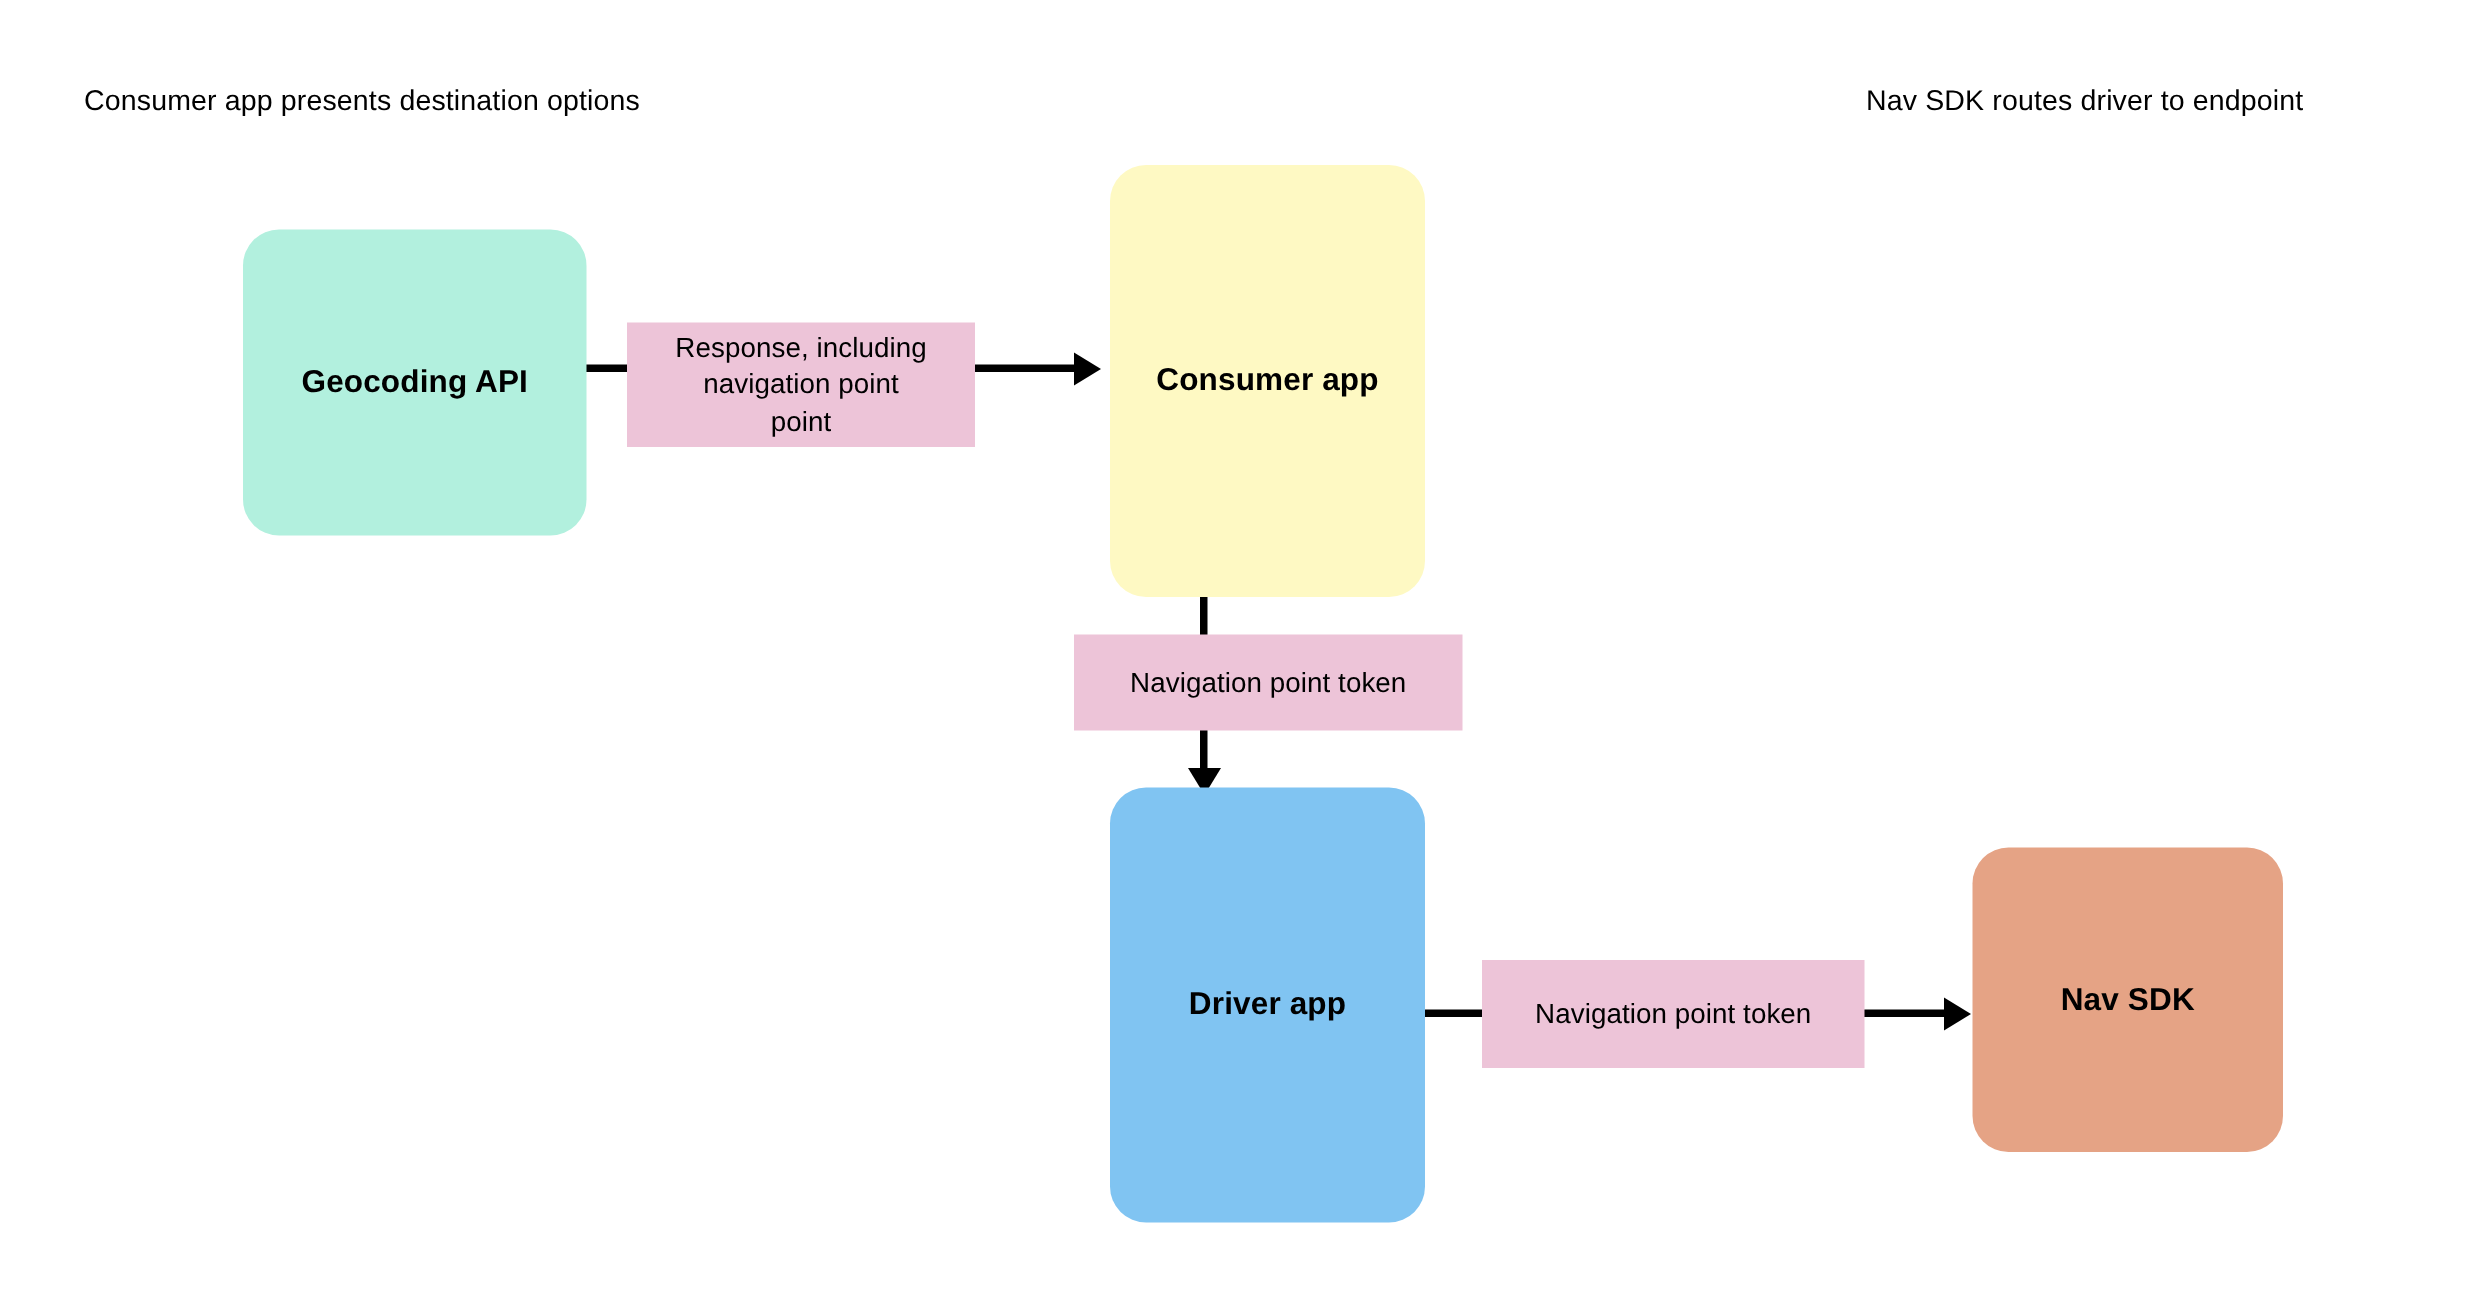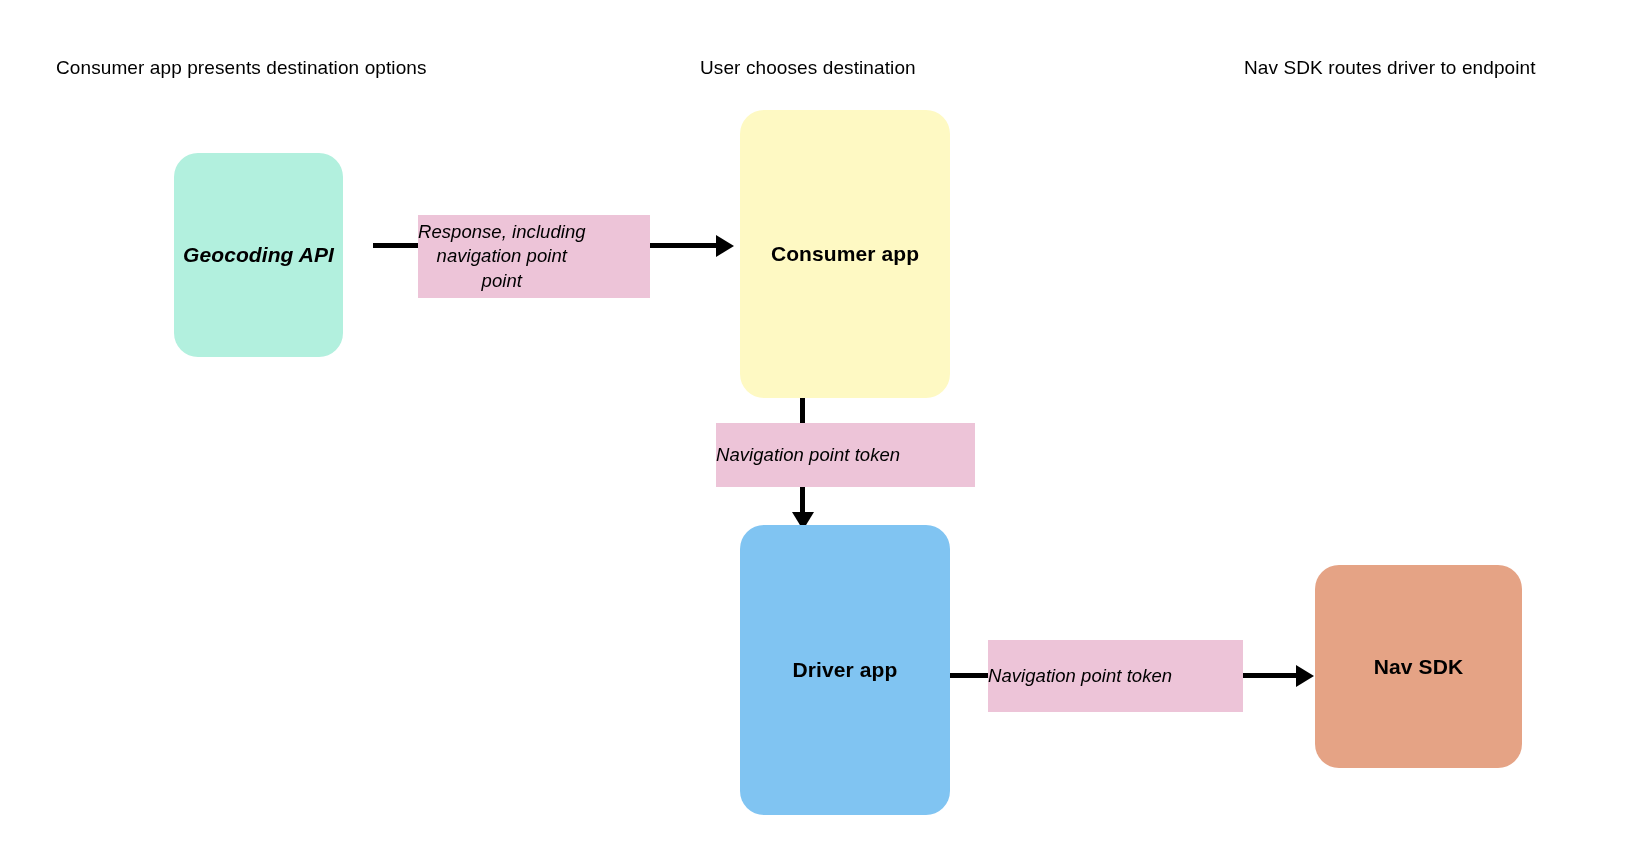--- a/index.html
+++ b/index.html
@@ -44,34 +44,33 @@
     z-index: 3;
   }
   .node-label {
     font-size: 21px;
     font-weight: bold;
     color: #000000;
     text-align: center;
     letter-spacing: 0.1px;
     white-space: nowrap;
   }
-  #node-geocoding  { left: 174px;  top: 153px; width: 169px; height: 204px; font-style: italic; }
+  #node-geocoding  { left: 162px;  top: 153px; width: 229px; height: 204px; }
   #node-consumer   { left: 740px;  top: 110px; width: 210px; height: 288px; }
   #node-driver     { left: 740px;  top: 525px; width: 210px; height: 290px; }
   #node-navsdk     { left: 1315px; top: 565px; width: 207px; height: 203px; }
 
   
   .edge-label {
     position: absolute;
     display: flex;
     align-items: center;
-    justify-content: flex-start;
+    justify-content: center;
     box-sizing: border-box;
     z-index: 4;
-    font-style: italic;
   }
   .edge-label-text {
     font-size: 18.5px;
     font-weight: 400;
     color: #000000;
     text-align: center;
     line-height: 1.30;
     letter-spacing: 0.05px;
   }
   #edge-label-response { left: 418px; top: 215px; width: 232px; height: 83px; }
@@ -120,21 +119,20 @@
   #edge-chip-navsdk-h { left: 1240px; top: 673px; width: 60px; }
   #arrow-to-navsdk    { left: 1296px; top: 665px; }
 </style>
 </head>
 <body>
 
 <div id="canvas" style="background: rgb(255, 255, 255);">
 
   <div class="col-header" id="hdr-consumer">Consumer app presents destination options</div>
 
-  <div class="col-header" id="hdr-user">User chooses destination</div>
 
   <div class="col-header" id="hdr-navsdk">Nav SDK routes driver to endpoint</div>
 
   <div class="edge edge-h" id="edge-geo-chip-stub"></div>
   <div class="edge edge-h" id="edge-chip-consumer"></div>
   <div class="arrowhead-right" id="arrow-to-consumer"></div>
 
   <div class="edge edge-v" id="edge-consumer-chip-v"></div>
   <div class="edge edge-v" id="edge-chip-driver-v"></div>
   <div class="arrowhead-down" id="arrow-to-driver"></div>

